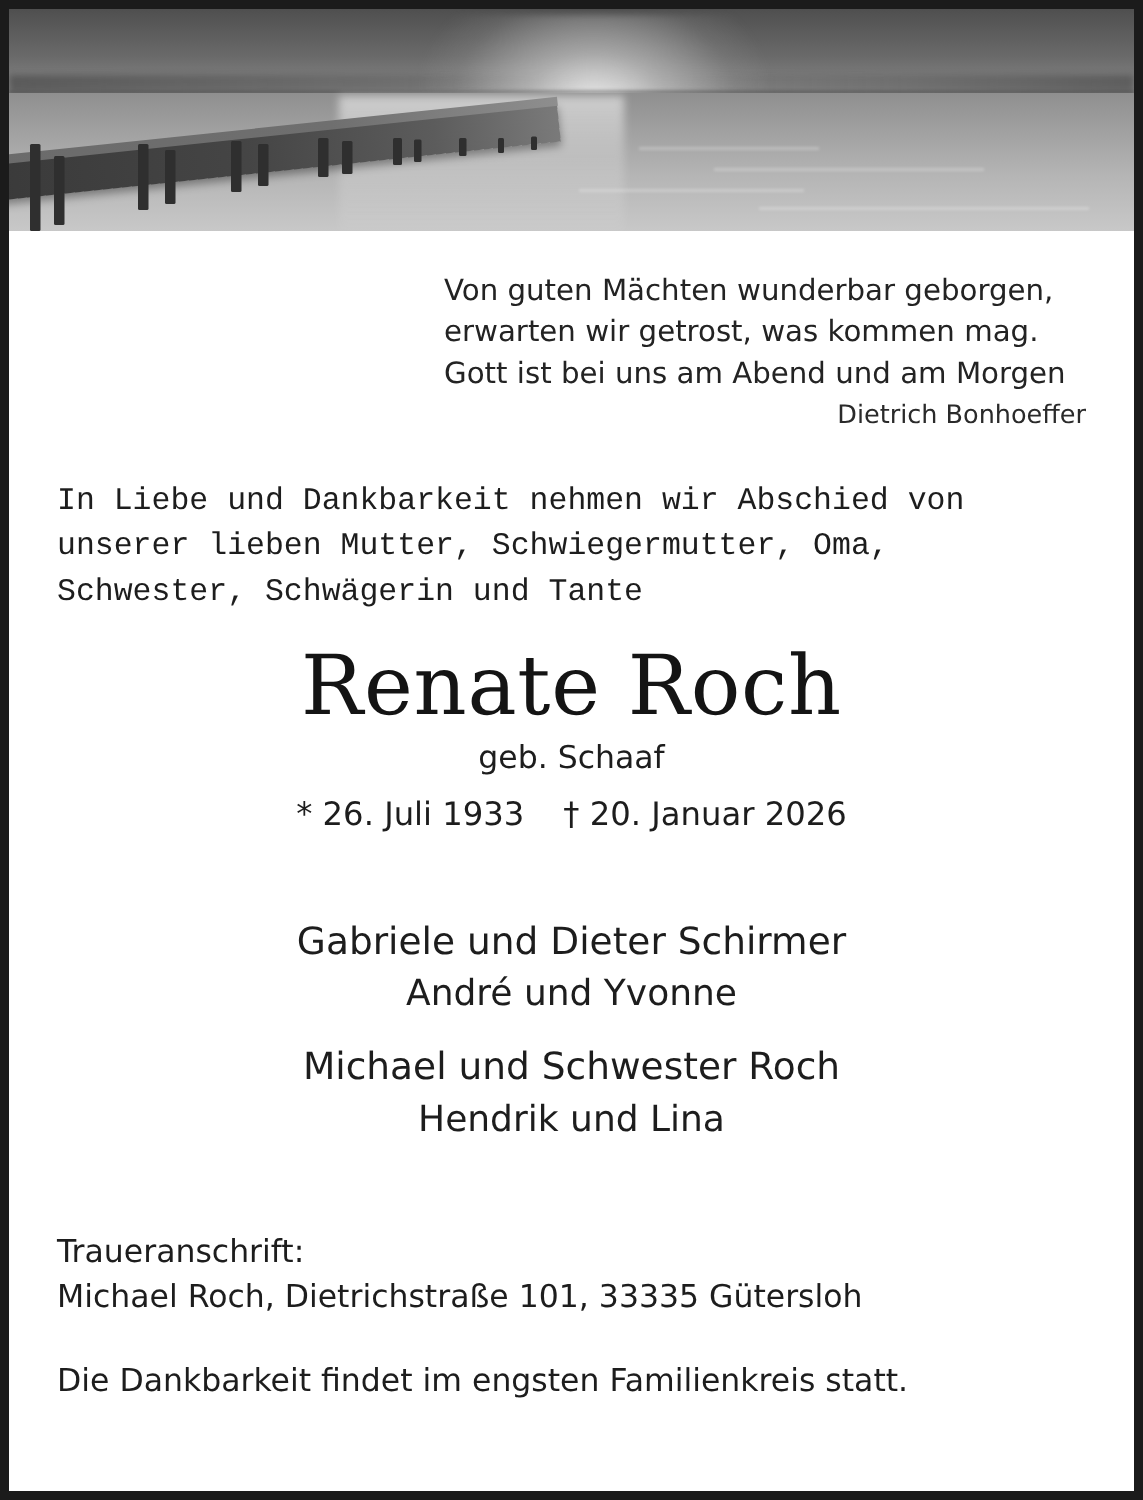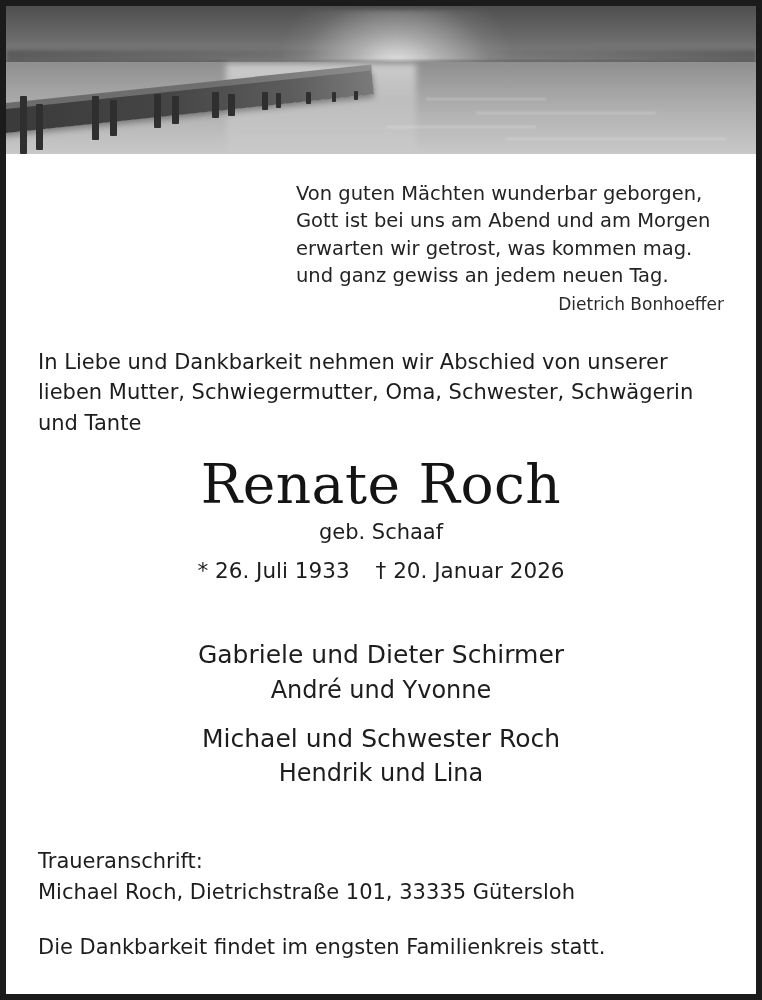--- a/index.html
+++ b/index.html
@@ -150,20 +150,21 @@
     font-size: 17px;
     text-align: right;
     padding-right: 0px;
     color: #2a2a2a;
   }
   .intro {
     margin-top: 30px;
     font-size: 21px;
     line-height: 1.45;
     color: #1d1d1d;
+    font-family: Liberation Mono, monospace;
   }
   .name {
     margin-top: 18px;
     text-align: center;
     font-family: "DejaVu Serif", serif;
     font-size: 55px;
     font-weight: 400;
     letter-spacing: 0.5px;
     color: #141414;
     line-height: 1.05;
@@ -244,23 +245,22 @@
         <div class="post" style="left:300px; height:12px; bottom:50px; width:5px;"></div>
         <div class="post" style="left:326px; height:10px; bottom:52px; width:4px;"></div>
         <div class="post" style="left:348px; height:9px; bottom:54px; width:4px;"></div>
       </div>
     </div>
 
     <div class="body">
 
       <div class="verse">
         <div>Von guten Mächten wunderbar geborgen,</div>
+        <div>erwarten wir getrost, was kommen mag.</div>
         <div>Gott ist bei uns am Abend und am Morgen</div>
-        <div>erwarten wir getrost, was kommen mag.</div>
-        <div>und ganz gewiss an jedem neuen Tag.</div>
         <div class="verse-author">Dietrich Bonhoeffer</div>
       </div>
 
       <div class="intro">In Liebe und Dankbarkeit nehmen wir Abschied von unserer lieben Mutter, Schwiegermutter, Oma, Schwester, Schwägerin und Tante</div>
 
       <div class="name">Renate Roch</div>
       <div class="maiden">geb. Schaaf</div>
 
       <div class="dates">
         <span>* 26. Juli 1933</span><span class="gap"></span><span>† 20. Januar 2026</span>

